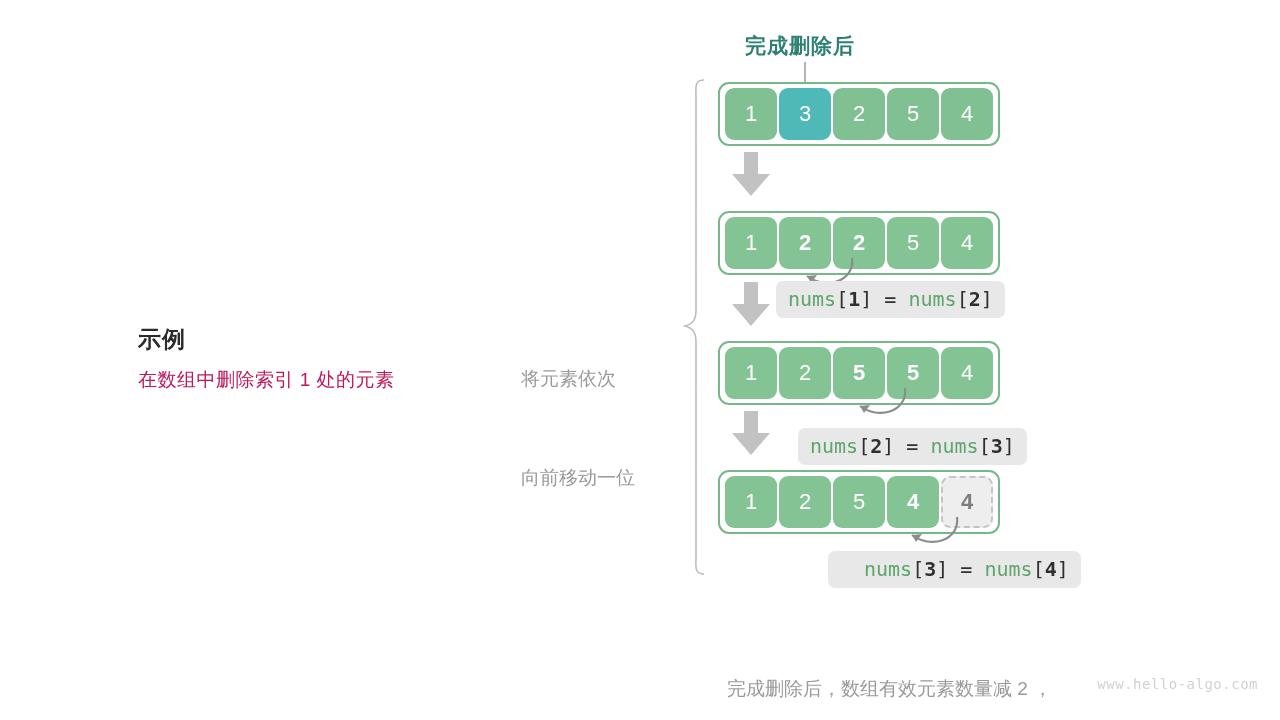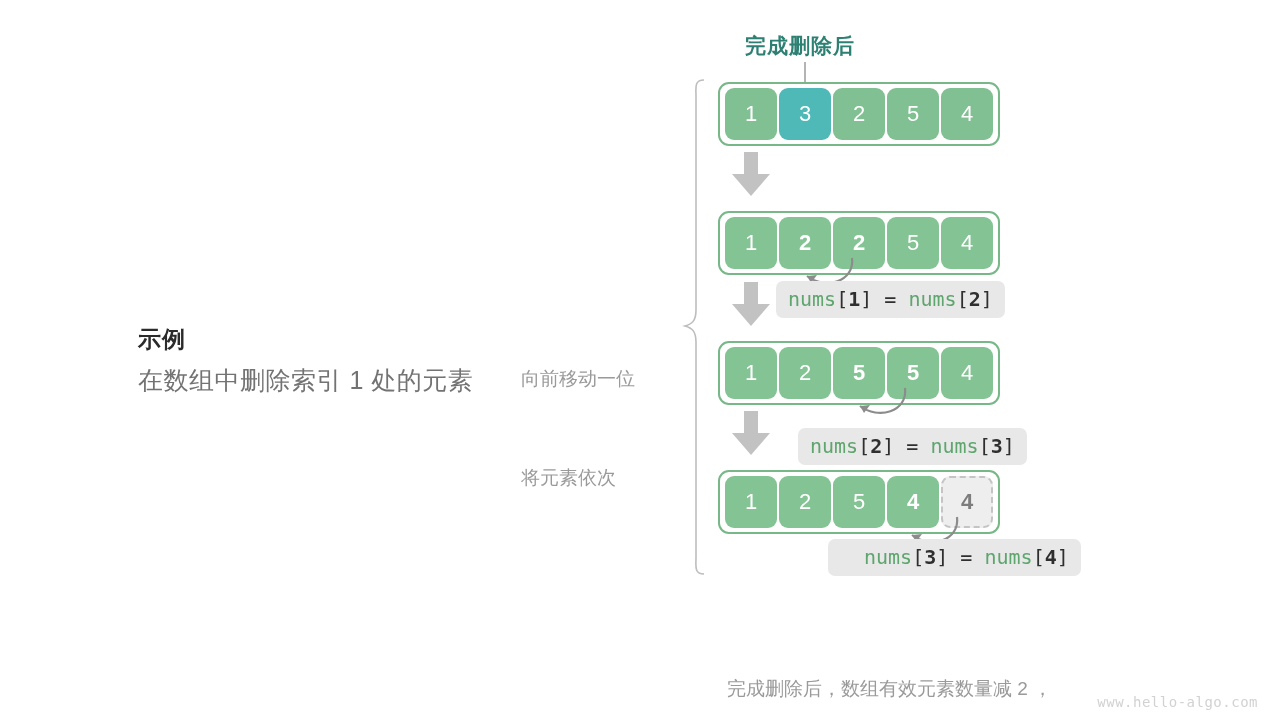--- a/index.html
+++ b/index.html
@@ -30,22 +30,22 @@
     margin-left: 48px;
   }
   .caption-title {
     font-size: 23px;
     font-weight: bold;
     color: #2b2b2b;
     letter-spacing: 1px;
     line-height: 34px;
   }
   .caption-sub {
-    font-size: 25px;
-    color: #737373;
+    font-size: 19px;
+    color: #be185d;
     line-height: 34px;
     margin-top: 7px;
     letter-spacing: 0.5px;
     white-space: pre;
   }
 
   
   .brace-label {
     position: absolute;
     left: 521px;
@@ -150,40 +150,40 @@
     font-size: 19px;
     color: #9a9a9a;
     line-height: 37px;
     white-space: pre;
   }
 
   
   .watermark {
     position: absolute;
     right: 22px;
-    bottom: 10px;
+    bottom: 28px;
     font-family: "DejaVu Sans Mono", "Liberation Mono", monospace;
     font-size: 14px;
     color: #d2d2d2;
     letter-spacing: 0.5px;
   }
 </style>
 </head>
 <body>
 
 <div class="stage">
 
   <div class="caption">
     <div class="caption-title">示例</div>
     <div class="caption-sub">在数组中删除索引 1 处的元素</div>
   </div>
 
   <div class="brace-label">
+    <div>将元素依次</div>
     <div>向前移动一位</div>
-    <div>将元素依次</div>
   </div>
 
   <svg class="brace-svg" width="30" height="500">
     <path d="M 22 2
              C 12 2, 14 10, 14 18
              L 14 232
              C 14 243, 10 246, 3 248
              C 10 250, 14 253, 14 264
              L 14 480
              C 14 488, 12 496, 22 496" fill="none" stroke="#bdbdbd" stroke-width="1.6"></path>
@@ -242,21 +242,21 @@
       <div class="cell green">1</div>
       <div class="cell green">2</div>
       <div class="cell green">5</div>
       <div class="cell green bold">4</div>
       <div class="cell ghost bold">4</div>
     </div>
   <svg class="curve" style="left:900px; top:515px;" width="70" height="36">
     <path d="M 57 2 C 60 26, 30 34, 12 20" fill="none" stroke="#8c8c8c" stroke-width="2.2"></path>
     <path d="M 12 20 L 22 19 L 16 27 Z" fill="#8c8c8c"></path>
   </svg>
-  <div class="code" id="code3" style="left:828px; top:539px;padding-left:36px;"><span class="v">nums</span><span class="p">[</span><span class="b">3</span><span class="p">] </span><span class="p">=</span><span class="p"> </span><span class="v">nums</span><span class="p">[</span><span class="b">4</span><span class="p">]</span></div>
+  <div class="code" id="code3" style="left:828px; top:551px;padding-left:36px;"><span class="v">nums</span><span class="p">[</span><span class="b">3</span><span class="p">] </span><span class="p">=</span><span class="p"> </span><span class="v">nums</span><span class="p">[</span><span class="b">4</span><span class="p">]</span></div>
 
   <div class="footnote">
     <div>完成删除后，数组有效元素数量减 2 ，</div>
     
   </div>
 
   <div class="watermark">www.hello-algo.com</div>
 
 </div>
 

